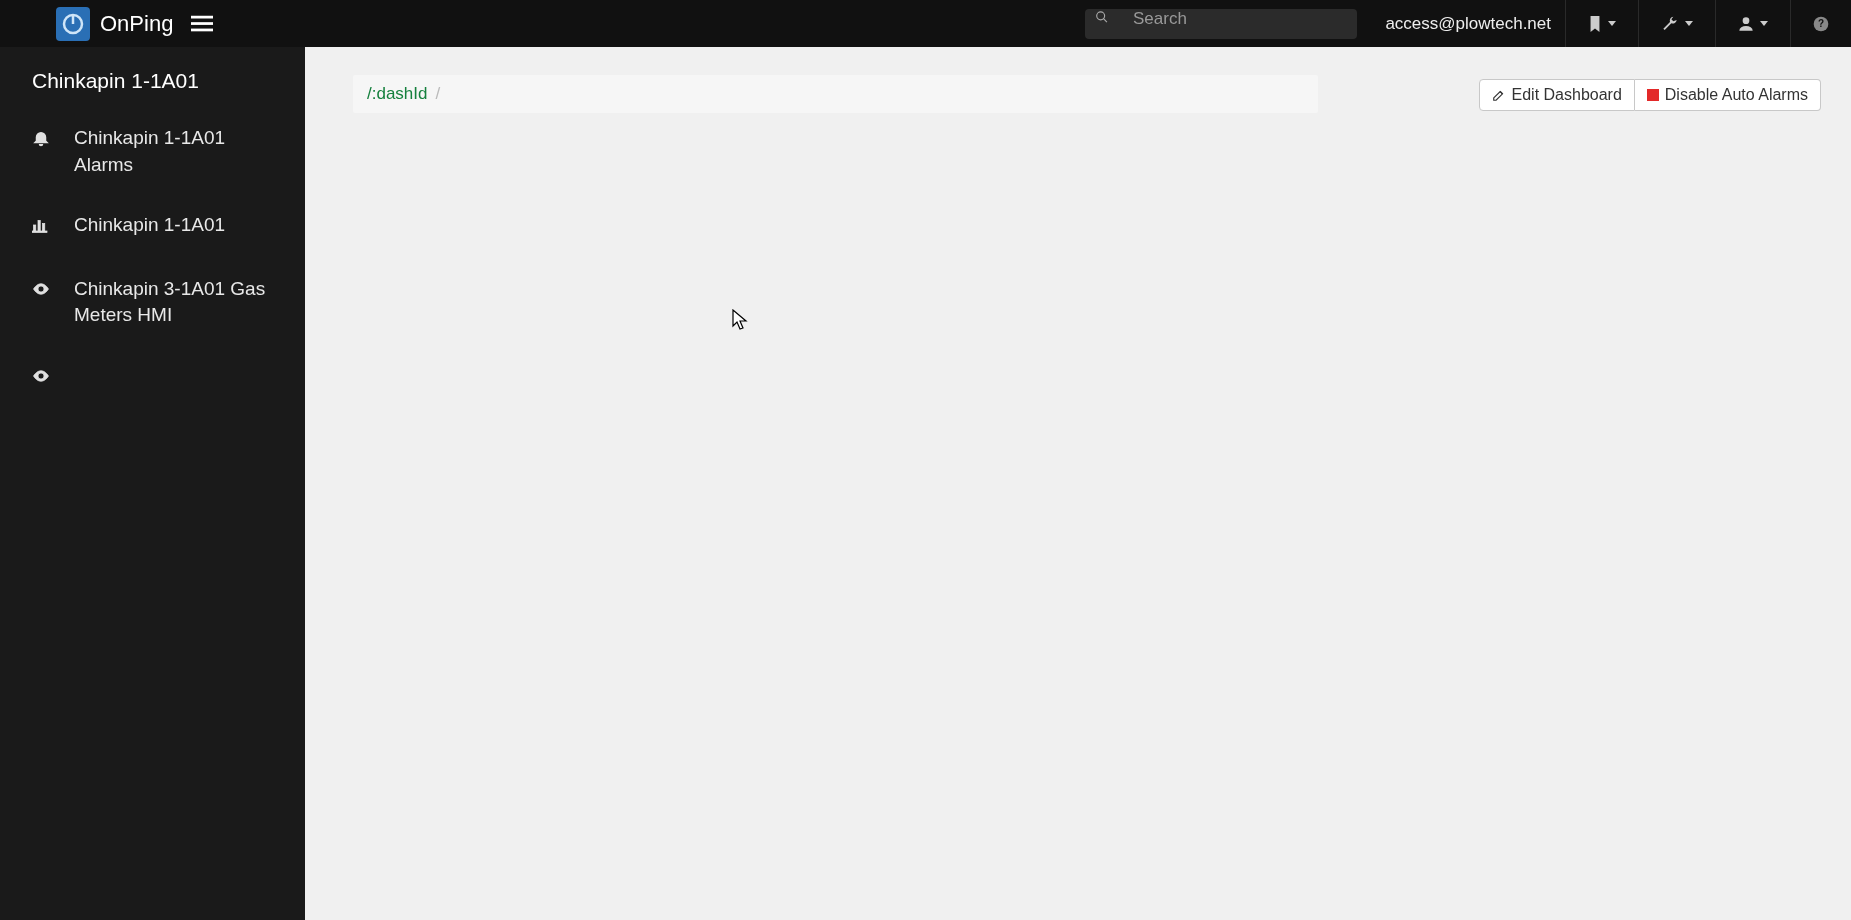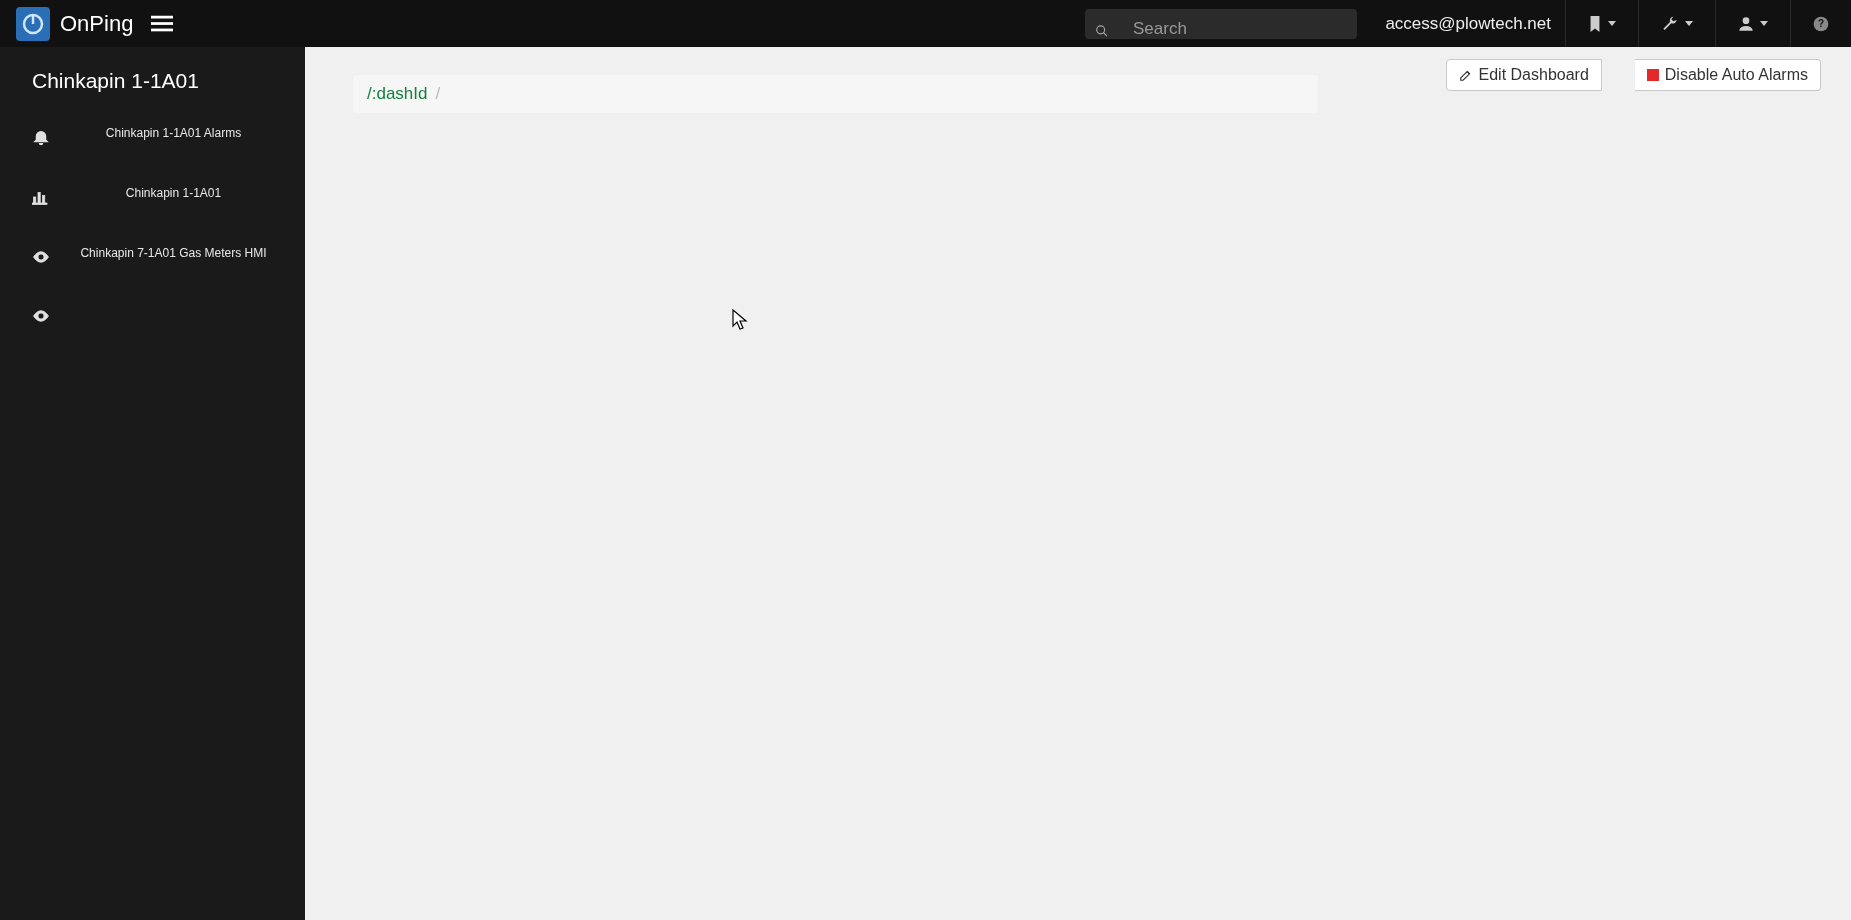--- a/index.html
+++ b/index.html
@@ -18,21 +18,21 @@
       background: #111111;
       height: 47px;
       display: flex;
       align-items: center;
       color: #ddd;
       position: relative;
     }
     .brand-wrap {
       display: flex;
       align-items: center;
-      padding-left: 16px;
+      padding-left: 56px;
       gap: 10px;
     }
     .brand-logo {
       width: 34px;
       height: 34px;
       background: #2a6fb5;
       border-radius: 4px;
       display: flex;
       align-items: center;
       justify-content: center;
@@ -71,21 +71,21 @@
       display: flex;
       align-items: center;
       padding-right: 14px;
     }
     .search-box {
       background: #2b2b2b;
       border-radius: 4px;
       height: 30px;
       width: 272px;
       display: flex;
-      align-items: flex-end;
+      align-items: flex-start;
       padding: 0 10px;
       gap: 24px;
     }
     .search-box svg {
       width: 16px;
       height: 16px;
       stroke: #aaa;
       fill: none;
     }
     .search-input {
@@ -143,23 +143,22 @@
       color: #fff;
       margin-bottom: 32px;
     }
     .sidebar-item {
       display: flex;
       align-items: flex-start;
       gap: 24px;
       margin-bottom: 34px;
       cursor: pointer;
       color: #e8e8e8;
-      font-size: 12px;
+      font-size: 19px;
       line-height: 1.4;
-      text-align: center;
     }
     .sidebar-item .sb-icon {
       width: 18px;
       flex-shrink: 0;
       margin-top: 3px;
     }
     .sidebar-item .sb-icon svg {
       width: 18px;
       height: 18px;
       fill: #e0e0e0;
@@ -170,24 +169,23 @@
       word-wrap: break-word;
     }
     .main {
       flex: 1;
       background: #f0f0f0;
       position: relative;
       padding: 28px 10px 10px 48px;
     }
     .top-controls {
       position: absolute;
-      top: 12px;
+      top: 32px;
       right: 30px;
       display: flex;
-      gap: 33px;
     }
     .btn {
       background: #fff;
       border: 1px solid #c8c8c8;
       color: #333;
       font-size: 16px;
       padding: 6px 12px;
       display: flex;
       align-items: center;
       gap: 6px;
@@ -325,21 +323,21 @@
       </span>
       <span class="sb-label">Chinkapin 1-1A01</span>
     </div>
 
     <div class="sidebar-item">
       <span class="sb-icon">
         <svg viewBox="0 0 24 24" fill="#e0e0e0">
             <path d="M12 5 C6 5 2 12 2 12 s4 7 10 7 s10 -7 10 -7 s-4 -7 -10 -7 Z M12 16 a4 4 0 1 1 0 -8 a4 4 0 0 1 0 8 Z"></path>
           </svg>
       </span>
-      <span class="sb-label">Chinkapin 7-1A01 Gas Meters HMI</span>
+      <span class="sb-label">Chinkapin 3-1A01 Gas Meters HMI</span>
     </div>
 
     <div class="sidebar-item">
       <span class="sb-icon">
         <svg viewBox="0 0 24 24" fill="#e0e0e0">
             <path d="M12 5 C6 5 2 12 2 12 s4 7 10 7 s10 -7 10 -7 s-4 -7 -10 -7 Z M12 16 a4 4 0 1 1 0 -8 a4 4 0 0 1 0 8 Z"></path>
           </svg>
       </span>
     </div>
 

